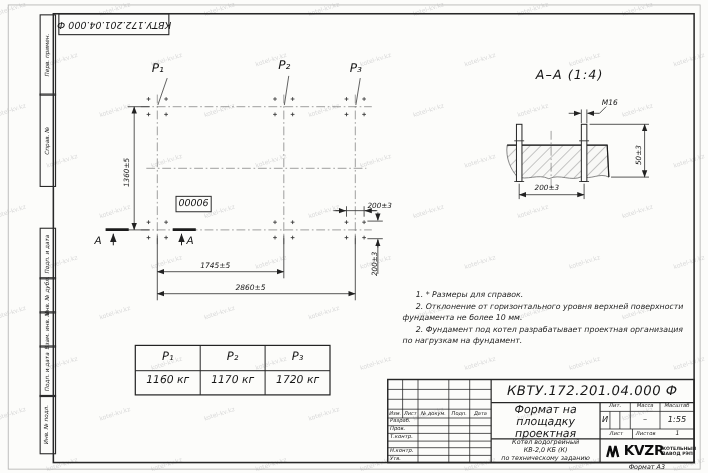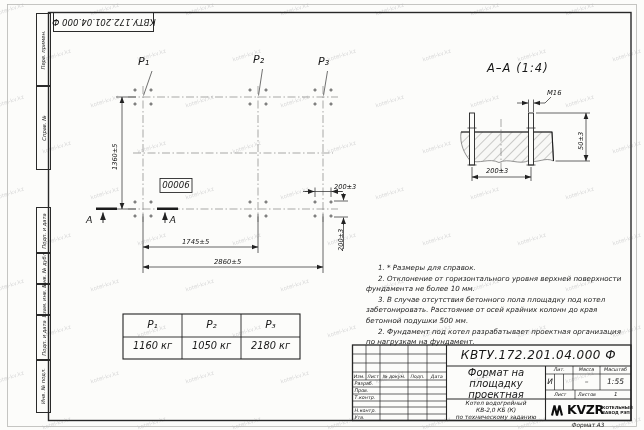--- a/index.html
+++ b/index.html
@@ -238,27 +238,26 @@
 
   <span class="t" style="left:487px;top:61px;font-size:11.5px;letter-spacing:1px">А–А (1:4)</span>
   <span class="t" style="left:547px;top:89px;font-size:6.8px">М16</span>
   <span class="t r90" style="left:577px;top:150px;font-size:6.6px">50±3</span>
   <span class="t" style="left:486px;top:167px;font-size:6.6px">200±3</span>
 
   <span class="t c" style="left:123px;top:318px;width:59px;font-size:10.5px">P₁</span>
   <span class="t c" style="left:182px;top:318px;width:59px;font-size:10.5px">P₂</span>
   <span class="t c" style="left:241px;top:318px;width:59px;font-size:10.5px">P₃</span>
   <span class="t c" style="left:123px;top:340px;width:59px;font-size:9.8px">1160 кг</span>
-  <span class="t c" style="left:182px;top:340px;width:59px;font-size:9.8px">1050 кг</span>
-  <span class="t c" style="left:241px;top:340px;width:59px;font-size:9.8px">2180 кг</span>
+  <span class="t c" style="left:182px;top:340px;width:59px;font-size:9.8px">1170 кг</span>
+  <span class="t c" style="left:241px;top:340px;width:59px;font-size:9.8px">1720 кг</span>
 
   <div id="notes">
     <p>1. * Размеры для справок.</p>
     <p>2. Отклонение от горизонтального уровня верхней поверхности фундамента не более 10 мм.</p>
-    <p>3. В случае отсутствия бетонного пола площадку под котел забетонировать. Расстояние от осей крайних колонн до края бетонной подушки 500 мм.</p>
     <p>2. Фундамент под котел разрабатывает проектная организация по нагрузкам на фундамент.</p>
   </div>
 
   <span class="t c" style="left:446.5px;top:348px;width:184px;font-size:12px;letter-spacing:0.5px">КВТУ.172.201.04.000 Ф</span>
   <span class="t c" style="left:446.5px;top:367px;width:99px;font-size:10px">Формат на</span>
   <span class="t c" style="left:446.5px;top:378px;width:99px;font-size:10px">площадку</span>
   <span class="t c" style="left:446.5px;top:388.5px;width:99px;font-size:10px">проектная</span>
   <span class="t c" style="left:446.5px;top:400px;width:99px;font-size:5.8px">Котел водогрейный</span>
   <span class="t c" style="left:446.5px;top:406.8px;width:99px;font-size:5.8px">КВ-2,0 КБ (К)</span>
   <span class="t c" style="left:446.5px;top:413.6px;width:99px;font-size:5.8px">по техническому заданию</span>

